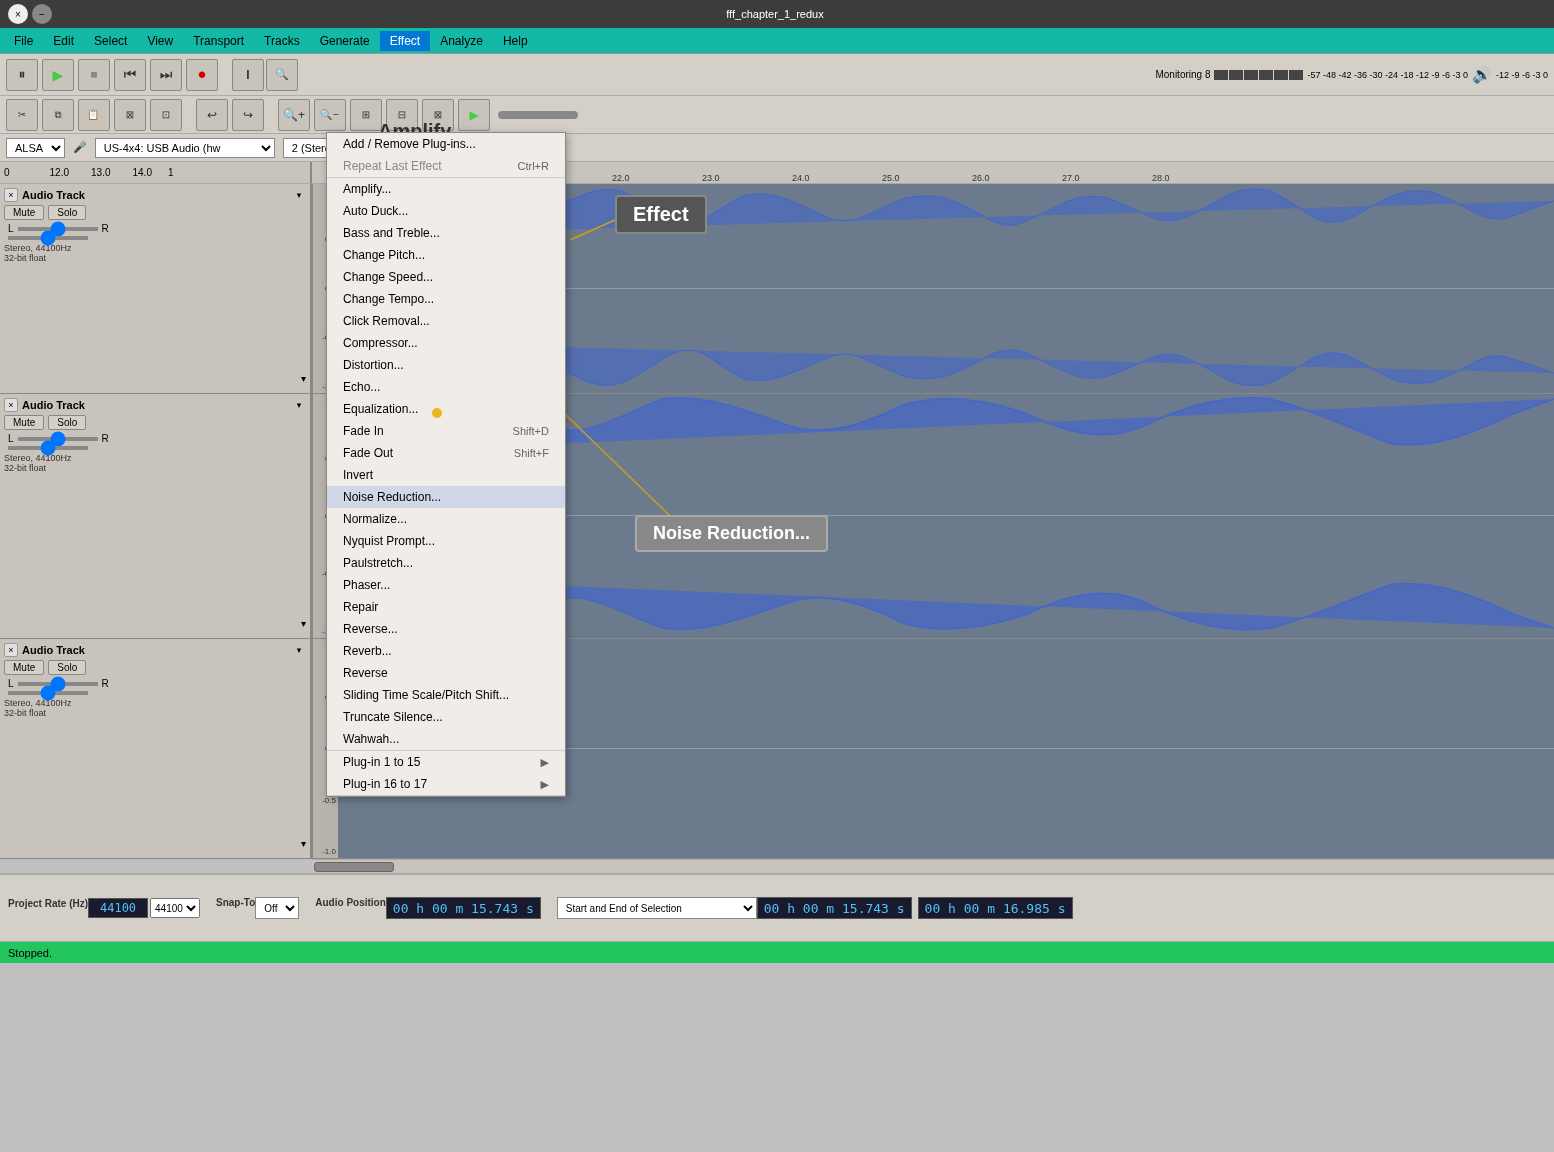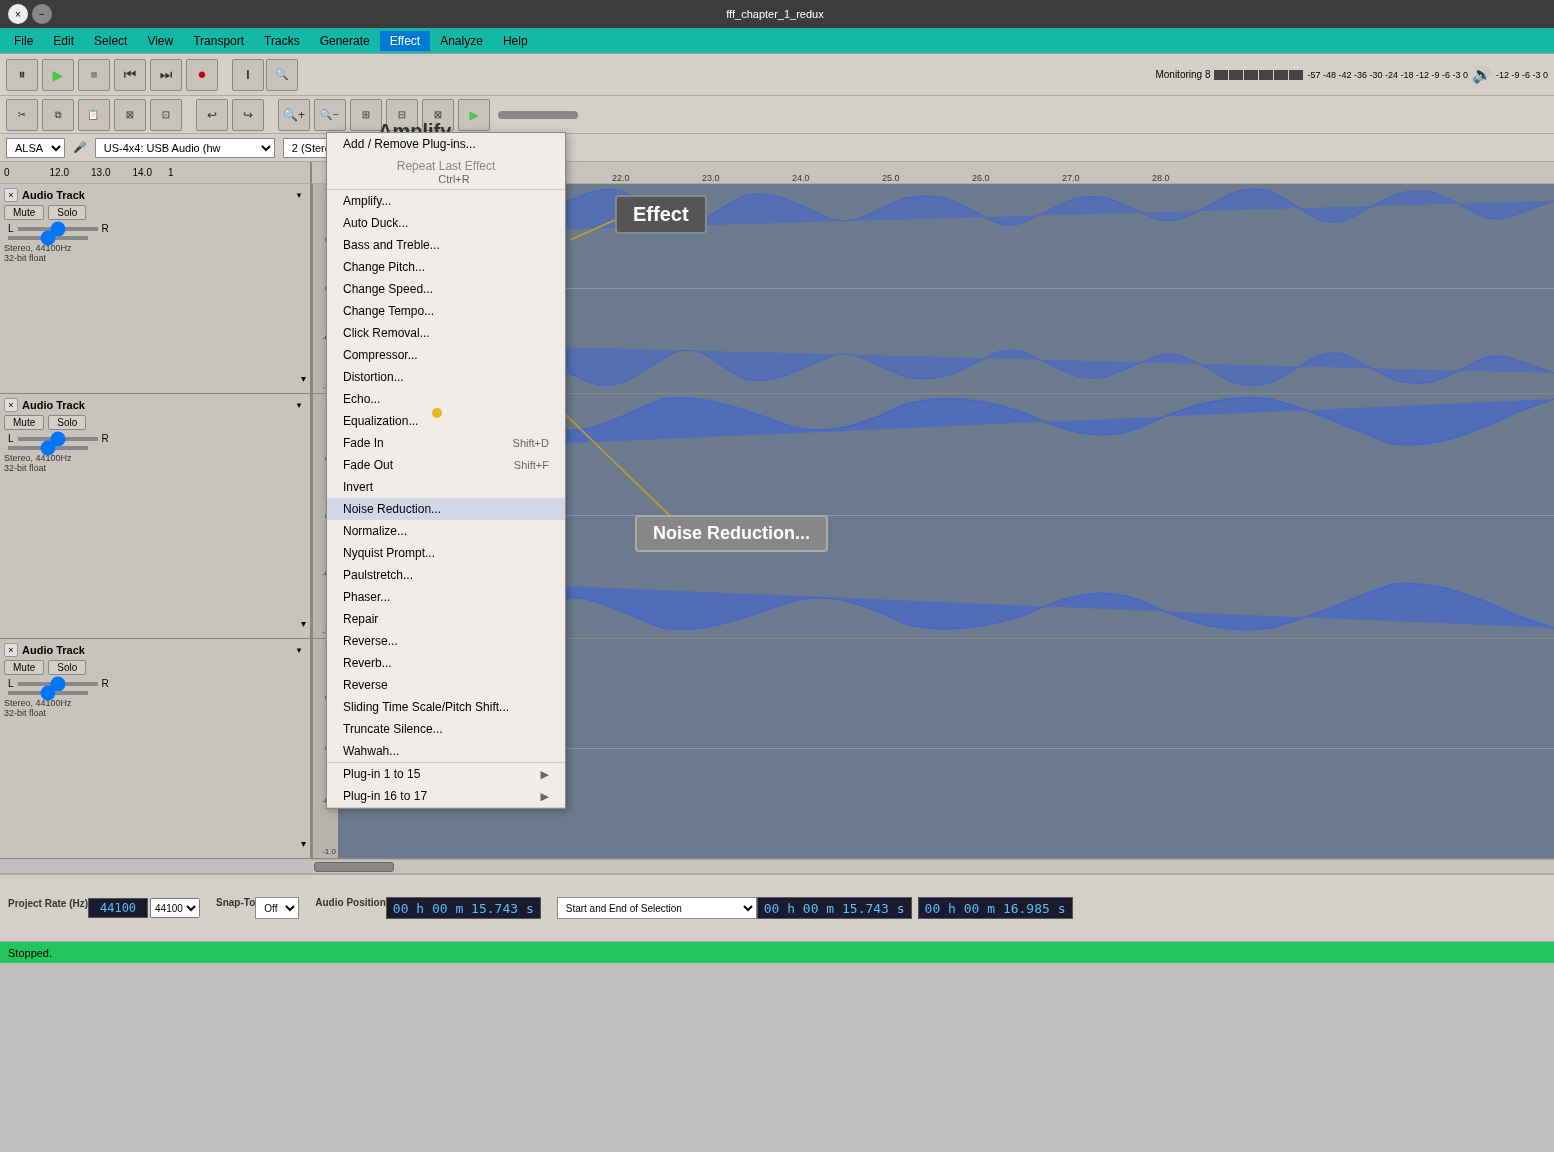--- a/index.html
+++ b/index.html
@@ -300,21 +300,20 @@
       color: #000;
       cursor: pointer;
       display: flex;
       justify-content: space-between;
       align-items: center;
     }
     .menu-entry.highlighted { background: #d0d8e8; }
     .menu-entry.grayed {
       color: #888;
       cursor: default;
-      flex-direction: column;
     }
     .menu-shortcut { font-size: 11px; color: #666; margin-left: 16px; }
 
     
     .callout-box {
       position: absolute;
       background: #555;
       color: #fff;
       border: 2px solid #888;
       border-radius: 4px;

